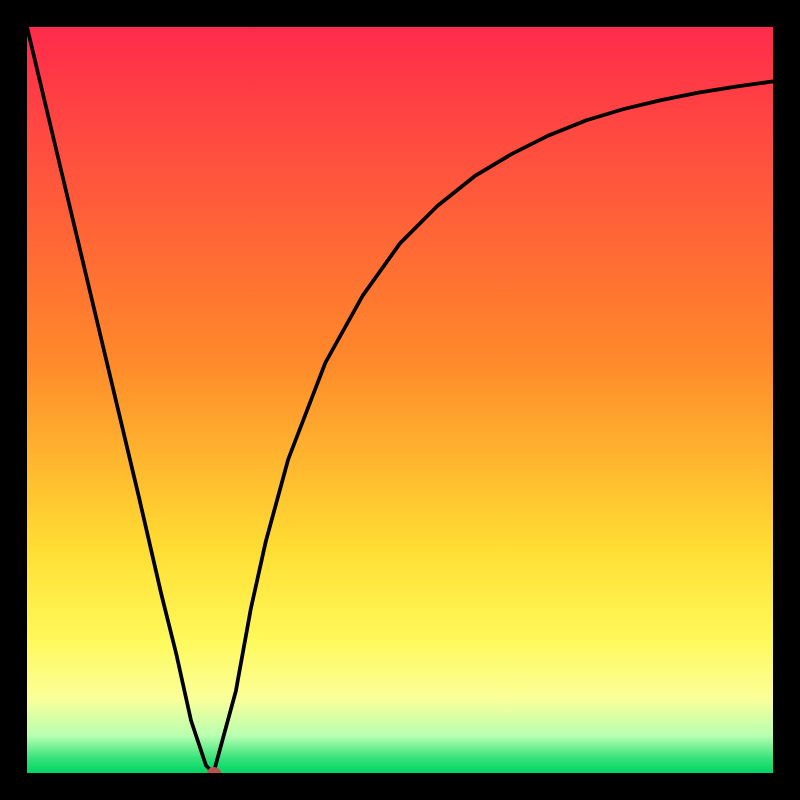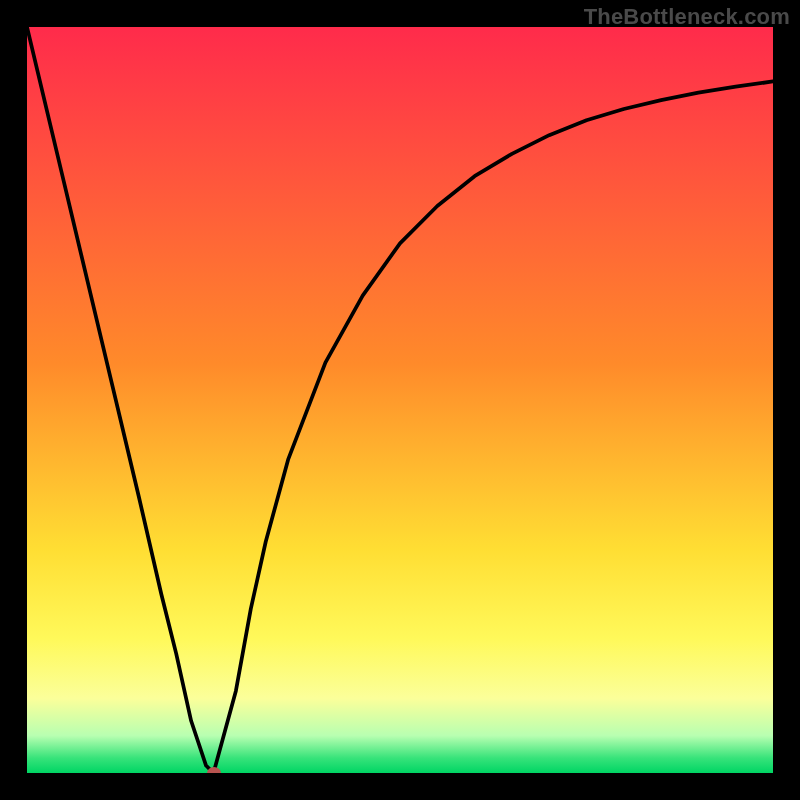--- a/index.html
+++ b/index.html
@@ -52,21 +52,20 @@
     height: 12px;
     border-radius: 50%;
     transform: translate(-50%, -50%);
   }
 </style>
 </head>
 <body>
 
 <div class="frame">
 
-  <div class="watermark">TheBottleneck.com</div>
 
   <div class="plot-area">
     <svg class="gradient-bg" viewBox="0 0 100 100" preserveAspectRatio="none">
       <defs>
         <linearGradient id="bg-grad" x1="0" y1="0" x2="0" y2="1">
             <stop offset="0%" stop-color="#ff2b4b"></stop>
             <stop offset="45%" stop-color="#ff8a2a"></stop>
             <stop offset="70%" stop-color="#ffde33"></stop>
             <stop offset="82%" stop-color="#fff95a"></stop>
             <stop offset="90%" stop-color="#fbff9a"></stop>

